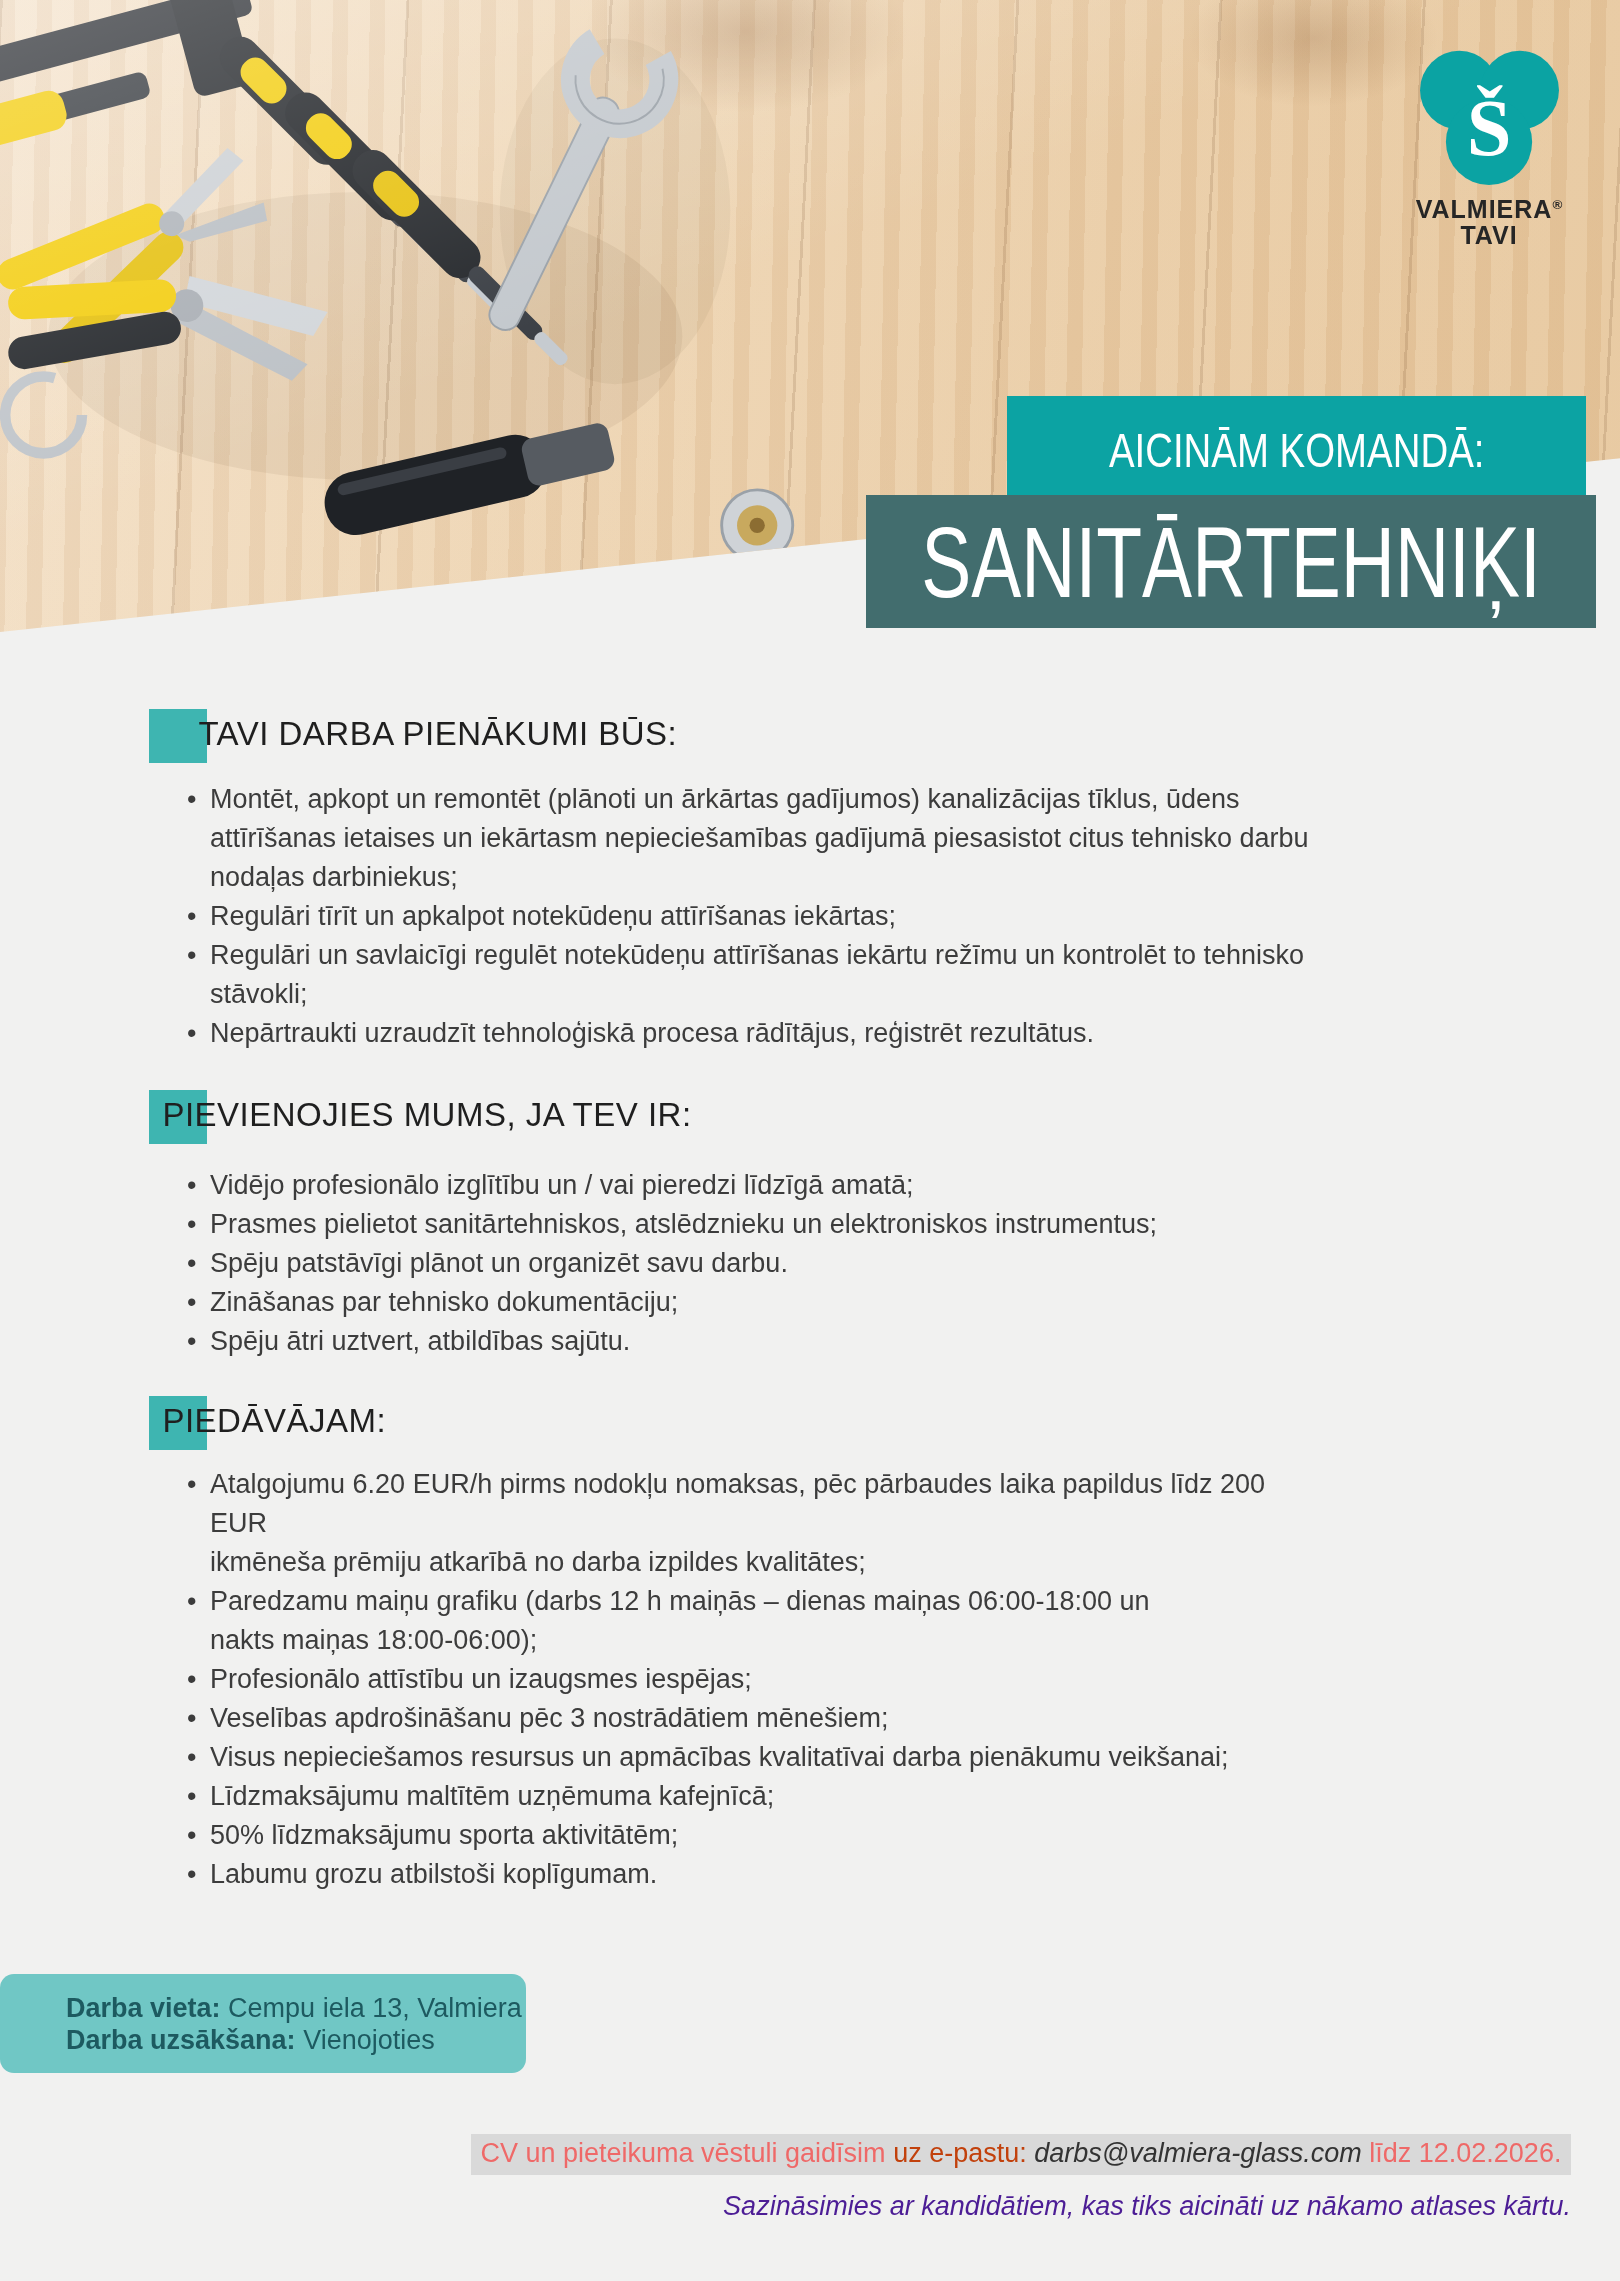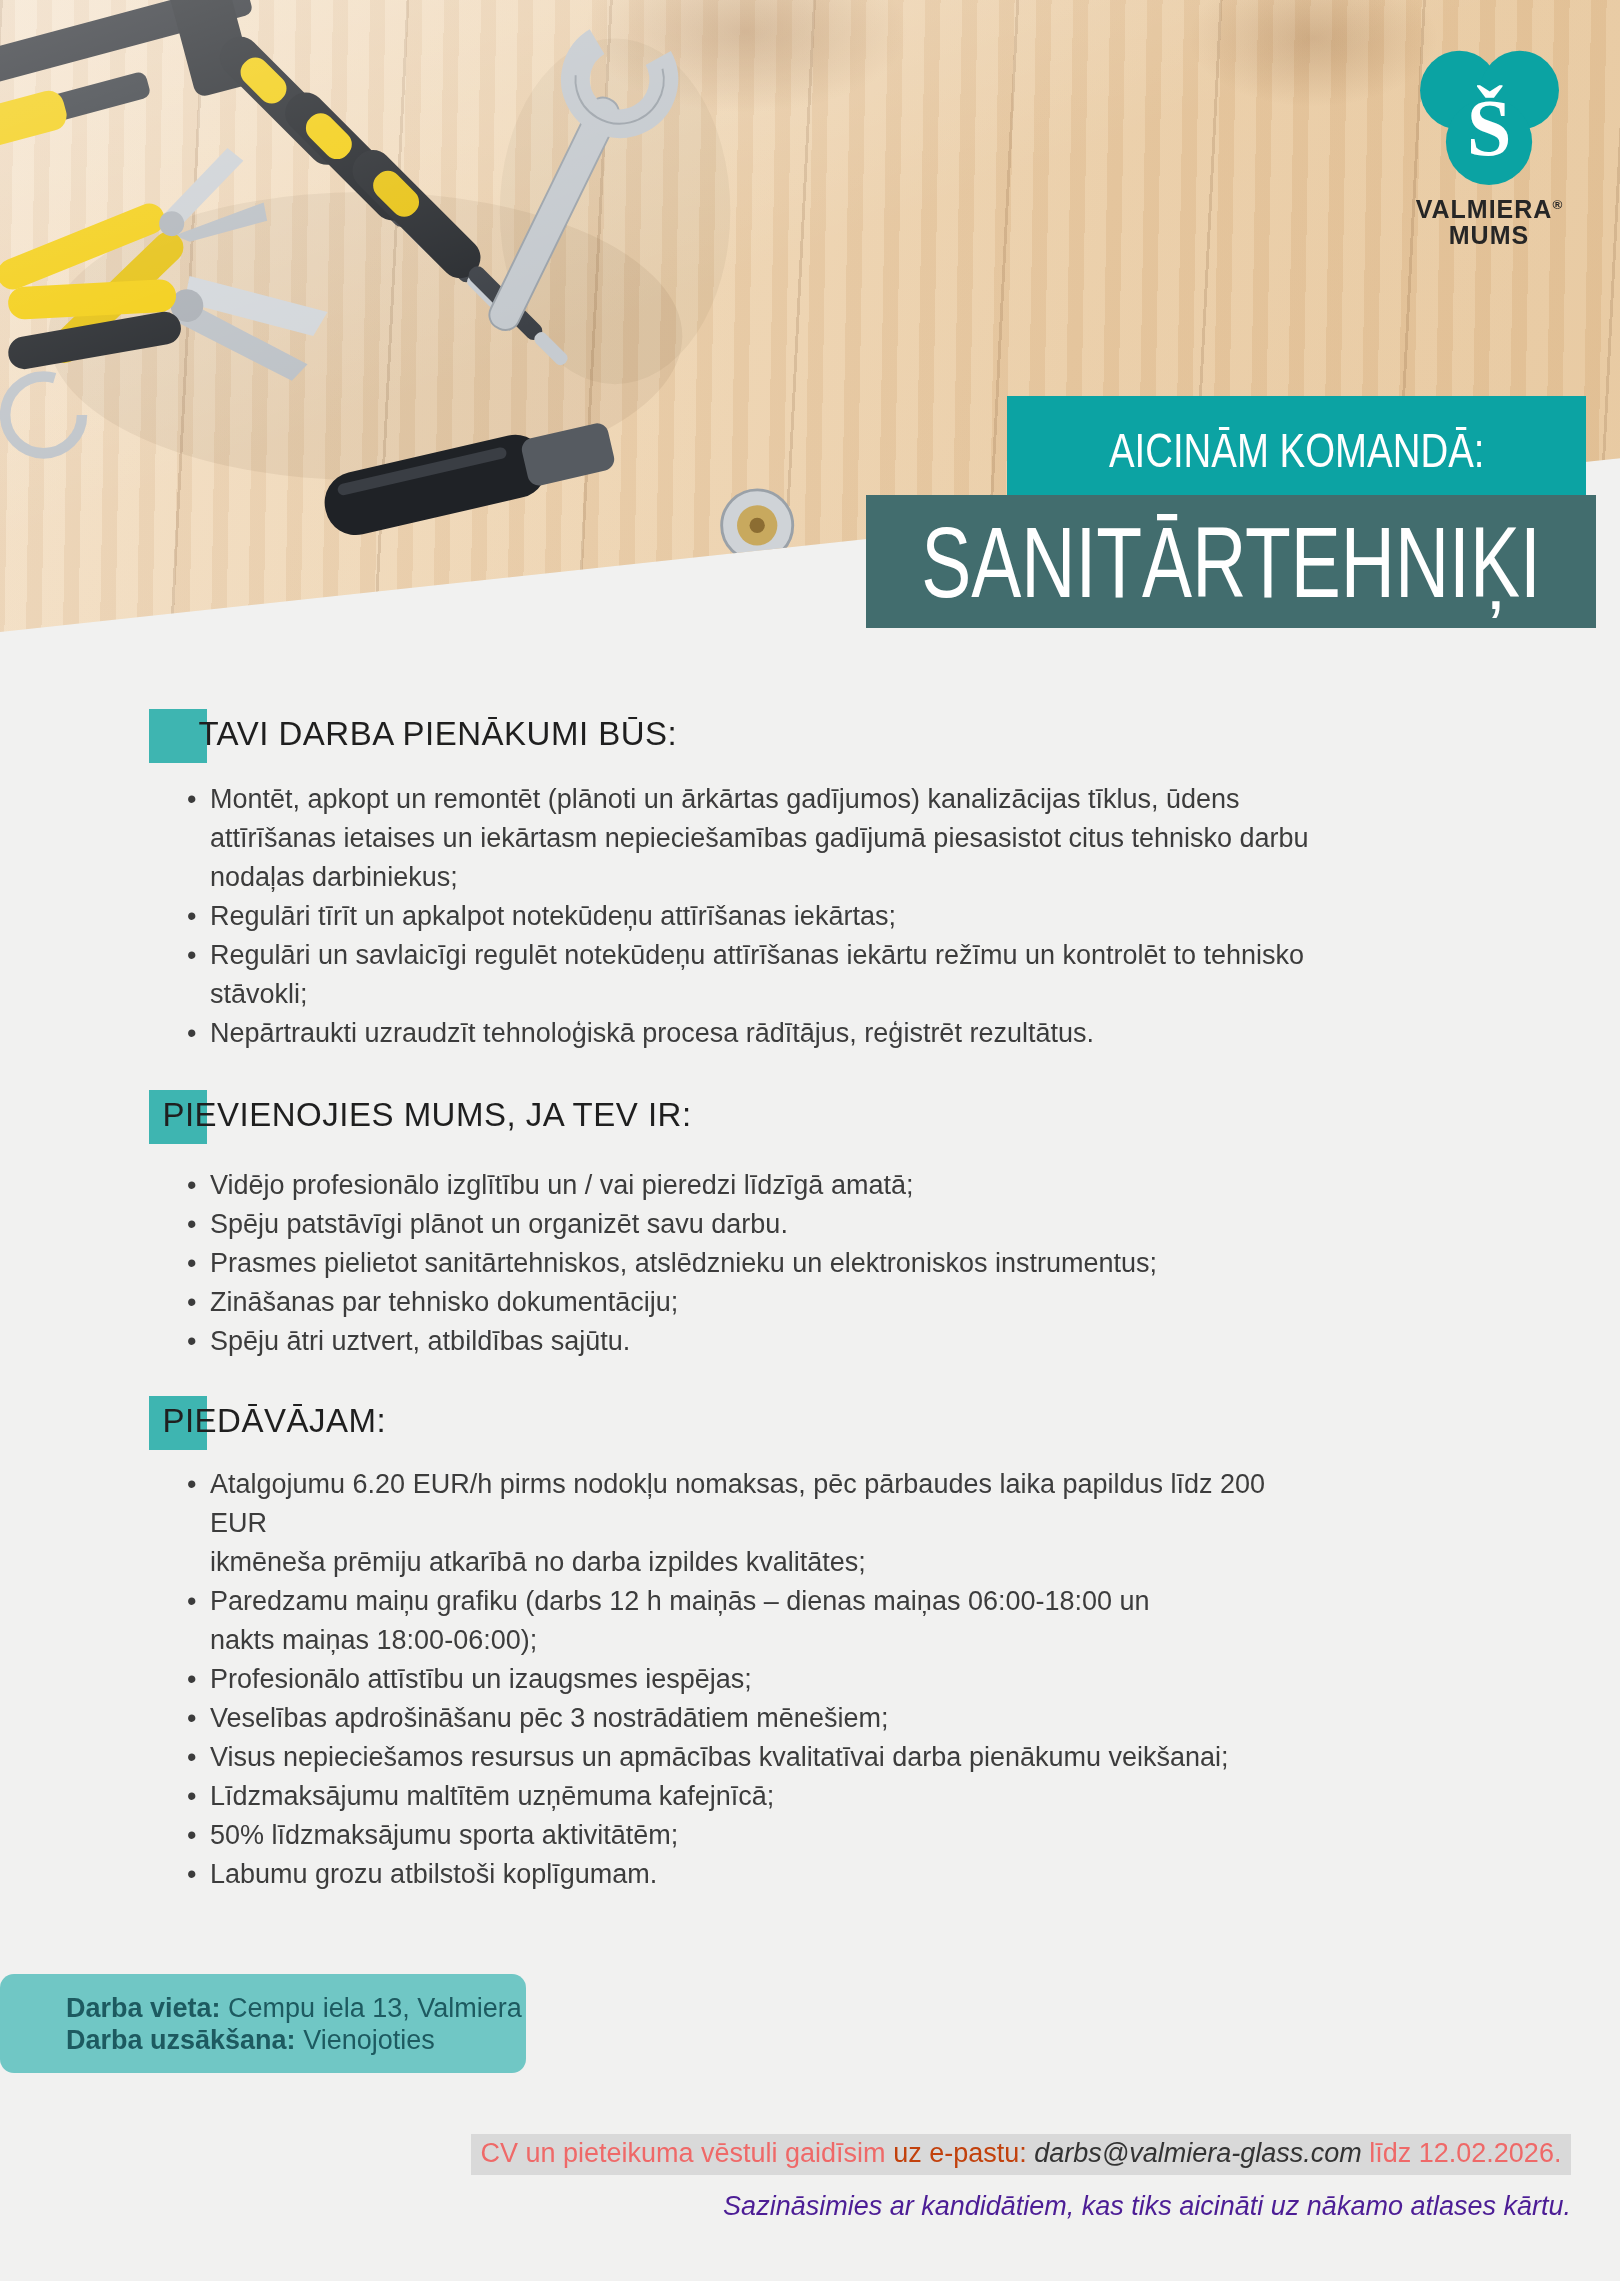--- a/index.html
+++ b/index.html
@@ -158,21 +158,21 @@
     <svg class="logo-mark" width="139" height="137" viewBox="0 0 145 143">
       <circle cx="41" cy="44" r="41" fill="#0ba3a3"></circle>
       <circle cx="104" cy="44" r="41" fill="#0ba3a3"></circle>
       <circle cx="72" cy="98" r="45" fill="#0ba3a3"></circle>
       <text x="72" y="112" text-anchor="middle" font-family="Liberation Serif, DejaVu Serif, serif" font-size="84" font-weight="700" fill="#ffffff">Š</text>
     </svg>
   </div>
 
   <div class="logo-word">
     <div><span>VALMIERA</span><sup>®</sup></div>
-    <div>MUMS</div>
+    <div>TAVI</div>
   </div>
 
   <div class="banner-invite">
     <span>AICINĀM KOMANDĀ:</span>
   </div>
   <div class="banner-role">
     <span>SANITĀRTEHNIĶI</span>
   </div>
 
   <div class="sec-head s1-head">
@@ -188,22 +188,22 @@
 stāvokli;</li>
     <li>Nepārtraukti uzraudzīt tehnoloģiskā procesa rādītājus, reģistrēt rezultātus.</li>
   </ul>
 
   <div class="sec-head s2-head">
     <span class="sq"></span>
     <h2>PIEVIENOJIES MUMS, JA TEV IR:</h2>
   </div>
   <ul class="bullets s2-list">
     <li>Vidējo profesionālo izglītību un / vai pieredzi līdzīgā amatā;</li>
+    <li>Prasmes pielietot sanitārtehniskos, atslēdznieku un elektroniskos instrumentus;</li>
     <li>Spēju patstāvīgi plānot un organizēt savu darbu.</li>
-    <li>Prasmes pielietot sanitārtehniskos, atslēdznieku un elektroniskos instrumentus;</li>
     <li>Zināšanas par tehnisko dokumentāciju;</li>
     <li>Spēju ātri uztvert, atbildības sajūtu.</li>
   </ul>
 
   <div class="sec-head s3-head">
     <span class="sq"></span>
     <h2>PIEDĀVĀJAM:</h2>
   </div>
   <ul class="bullets s3-list">
     <li>Atalgojumu 6.20 EUR/h pirms nodokļu nomaksas, pēc pārbaudes laika papildus līdz 200

